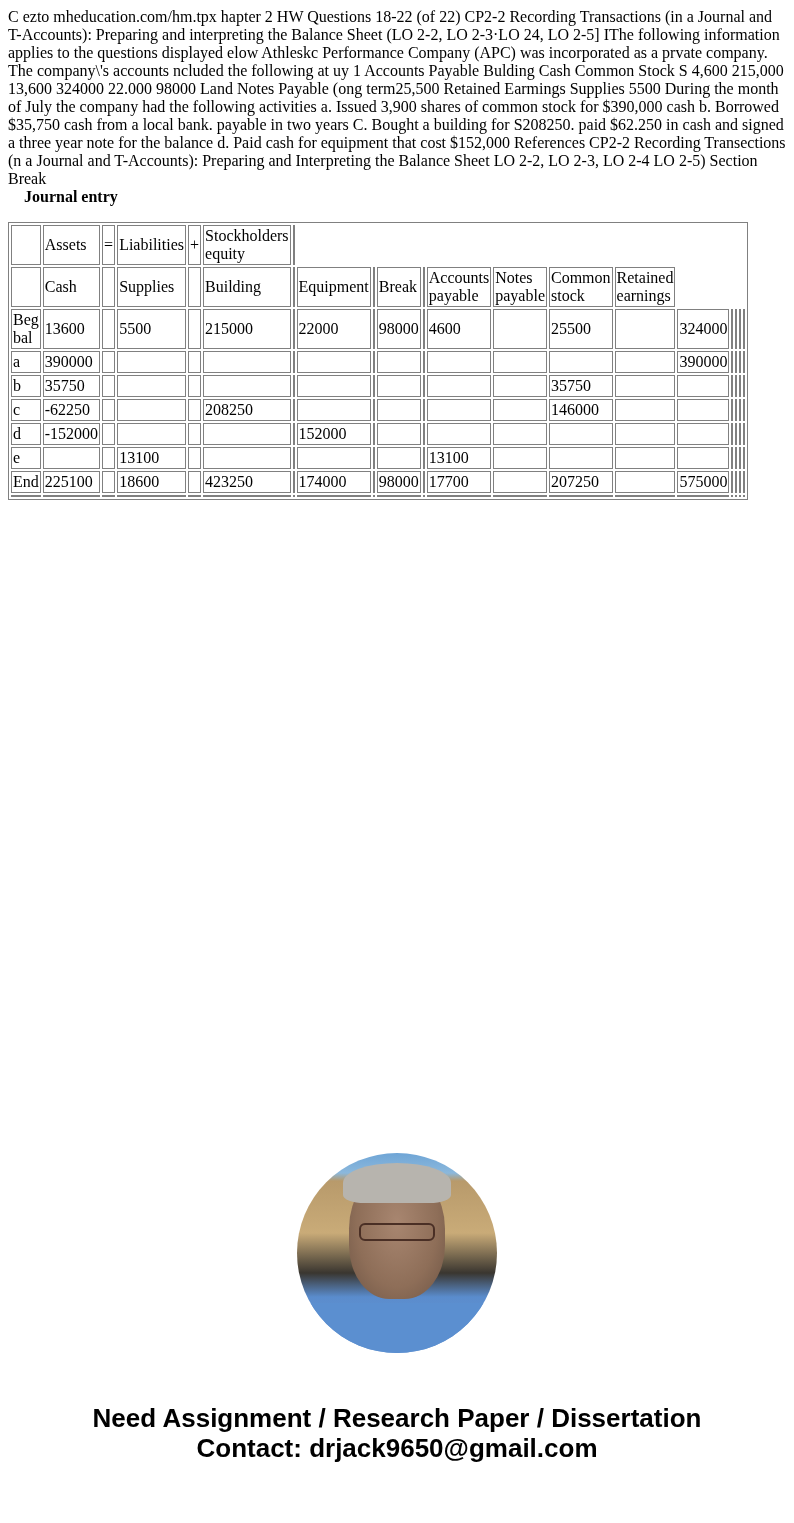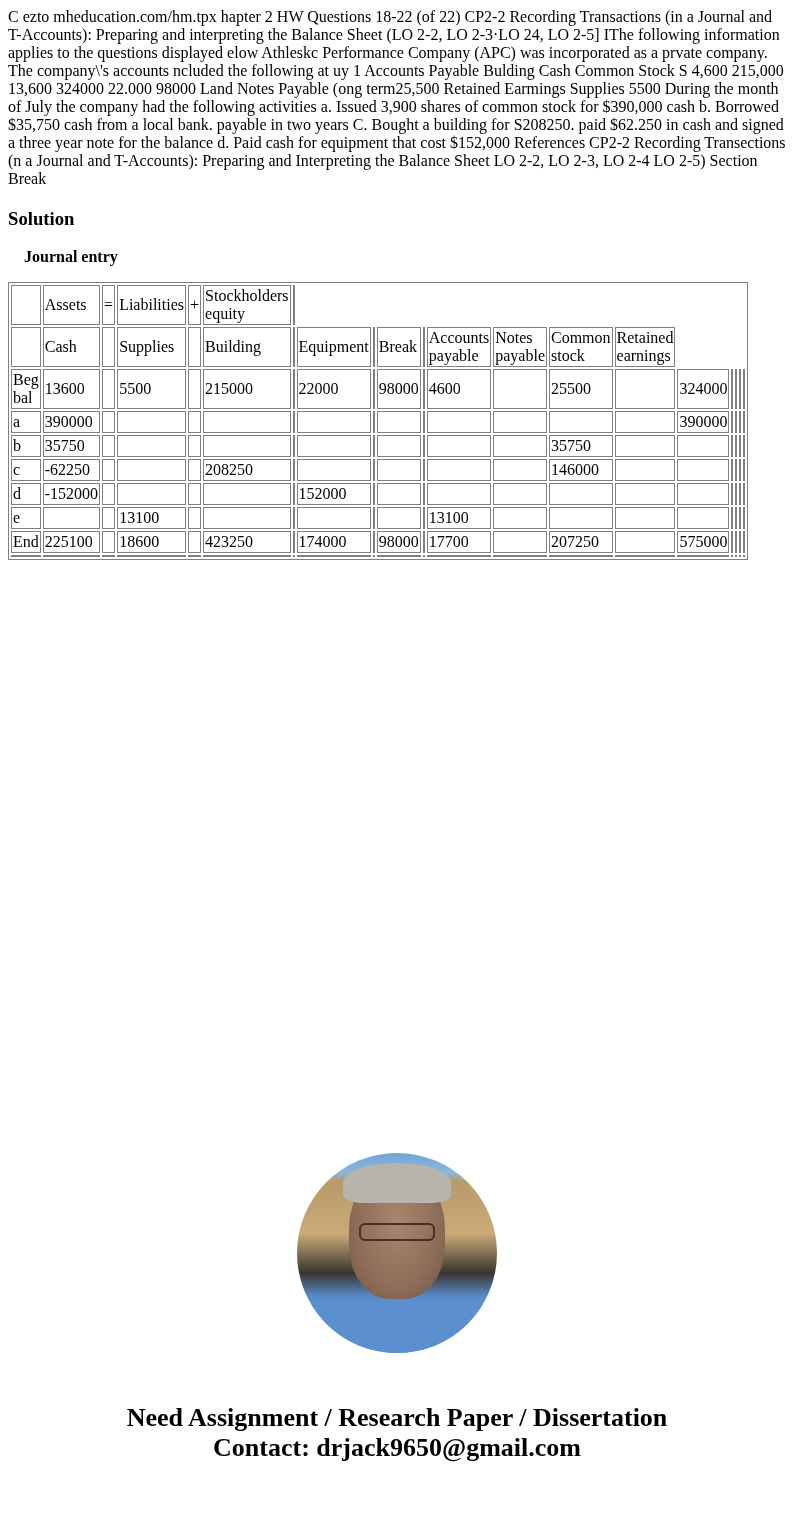--- a/index.html
+++ b/index.html
@@ -40,30 +40,29 @@
   .avatar .glasses {
     position: absolute; left: 62px; top: 70px; width: 76px; height: 18px;
     border: 2px solid #4a2f25; border-radius: 6px; box-sizing: border-box;
   }
   .avatar .shirt {
     position: absolute; left: 0; top: 150px; width: 200px; height: 60px;
     background: #5b8fd0;
   }
   .footer {
     position: absolute; left: 0; top: 1403px; width: 794px; text-align: center;
-    font-family: Liberation Serif, serif; font-weight: bold; font-size: 26px;
+    font-family: Liberation Sans, sans-serif; font-weight: bold; font-size: 26px;
     line-height: 30px; color: #000;
   }
 </style>
 </head>
 <body>
 
 <div class="content">
   <p class="question">C ezto mheducation.com/hm.tpx hapter 2 HW Questions 18-22 (of 22) CP2-2 Recording Transactions (in a Journal and T-Accounts): Preparing and interpreting the Balance Sheet (LO 2-2, LO 2-3·LO 24, LO 2-5] IThe following information applies to the questions displayed elow Athleskc Performance Company (APC) was incorporated as a prvate company. The company\'s accounts ncluded the following at uy 1 Accounts Payable Bulding Cash Common Stock S 4,600 215,000 13,600 324000 22.000 98000 Land Notes Payable (ong term25,500 Retained Earmings Supplies 5500 During the month of July the company had the following activities a. Issued 3,900 shares of common stock for $390,000 cash b. Borrowed $35,750 cash from a local bank. payable in two years C. Bought a building for S208250. paid $62.250 in cash and signed a three year note for the balance d. Paid cash for equipment that cost $152,000 References CP2-2 Recording Transections (n a Journal and T-Accounts): Preparing and Interpreting the Balance Sheet LO 2-2, LO 2-3, LO 2-4 LO 2-5) Section Break</p>
-  <h3 class="sol">Solution</h3>
   <p class="je">Journal entry</p>
 
   <table class="jt">
     <tbody id="tbody">
       <tr class="tall">
         <td style="width:72px"></td>
         <td style="width:50px">Assets</td>
         <td class="sym">=</td>
         <td>Liabilities</td>
         <td class="sym">+</td>

